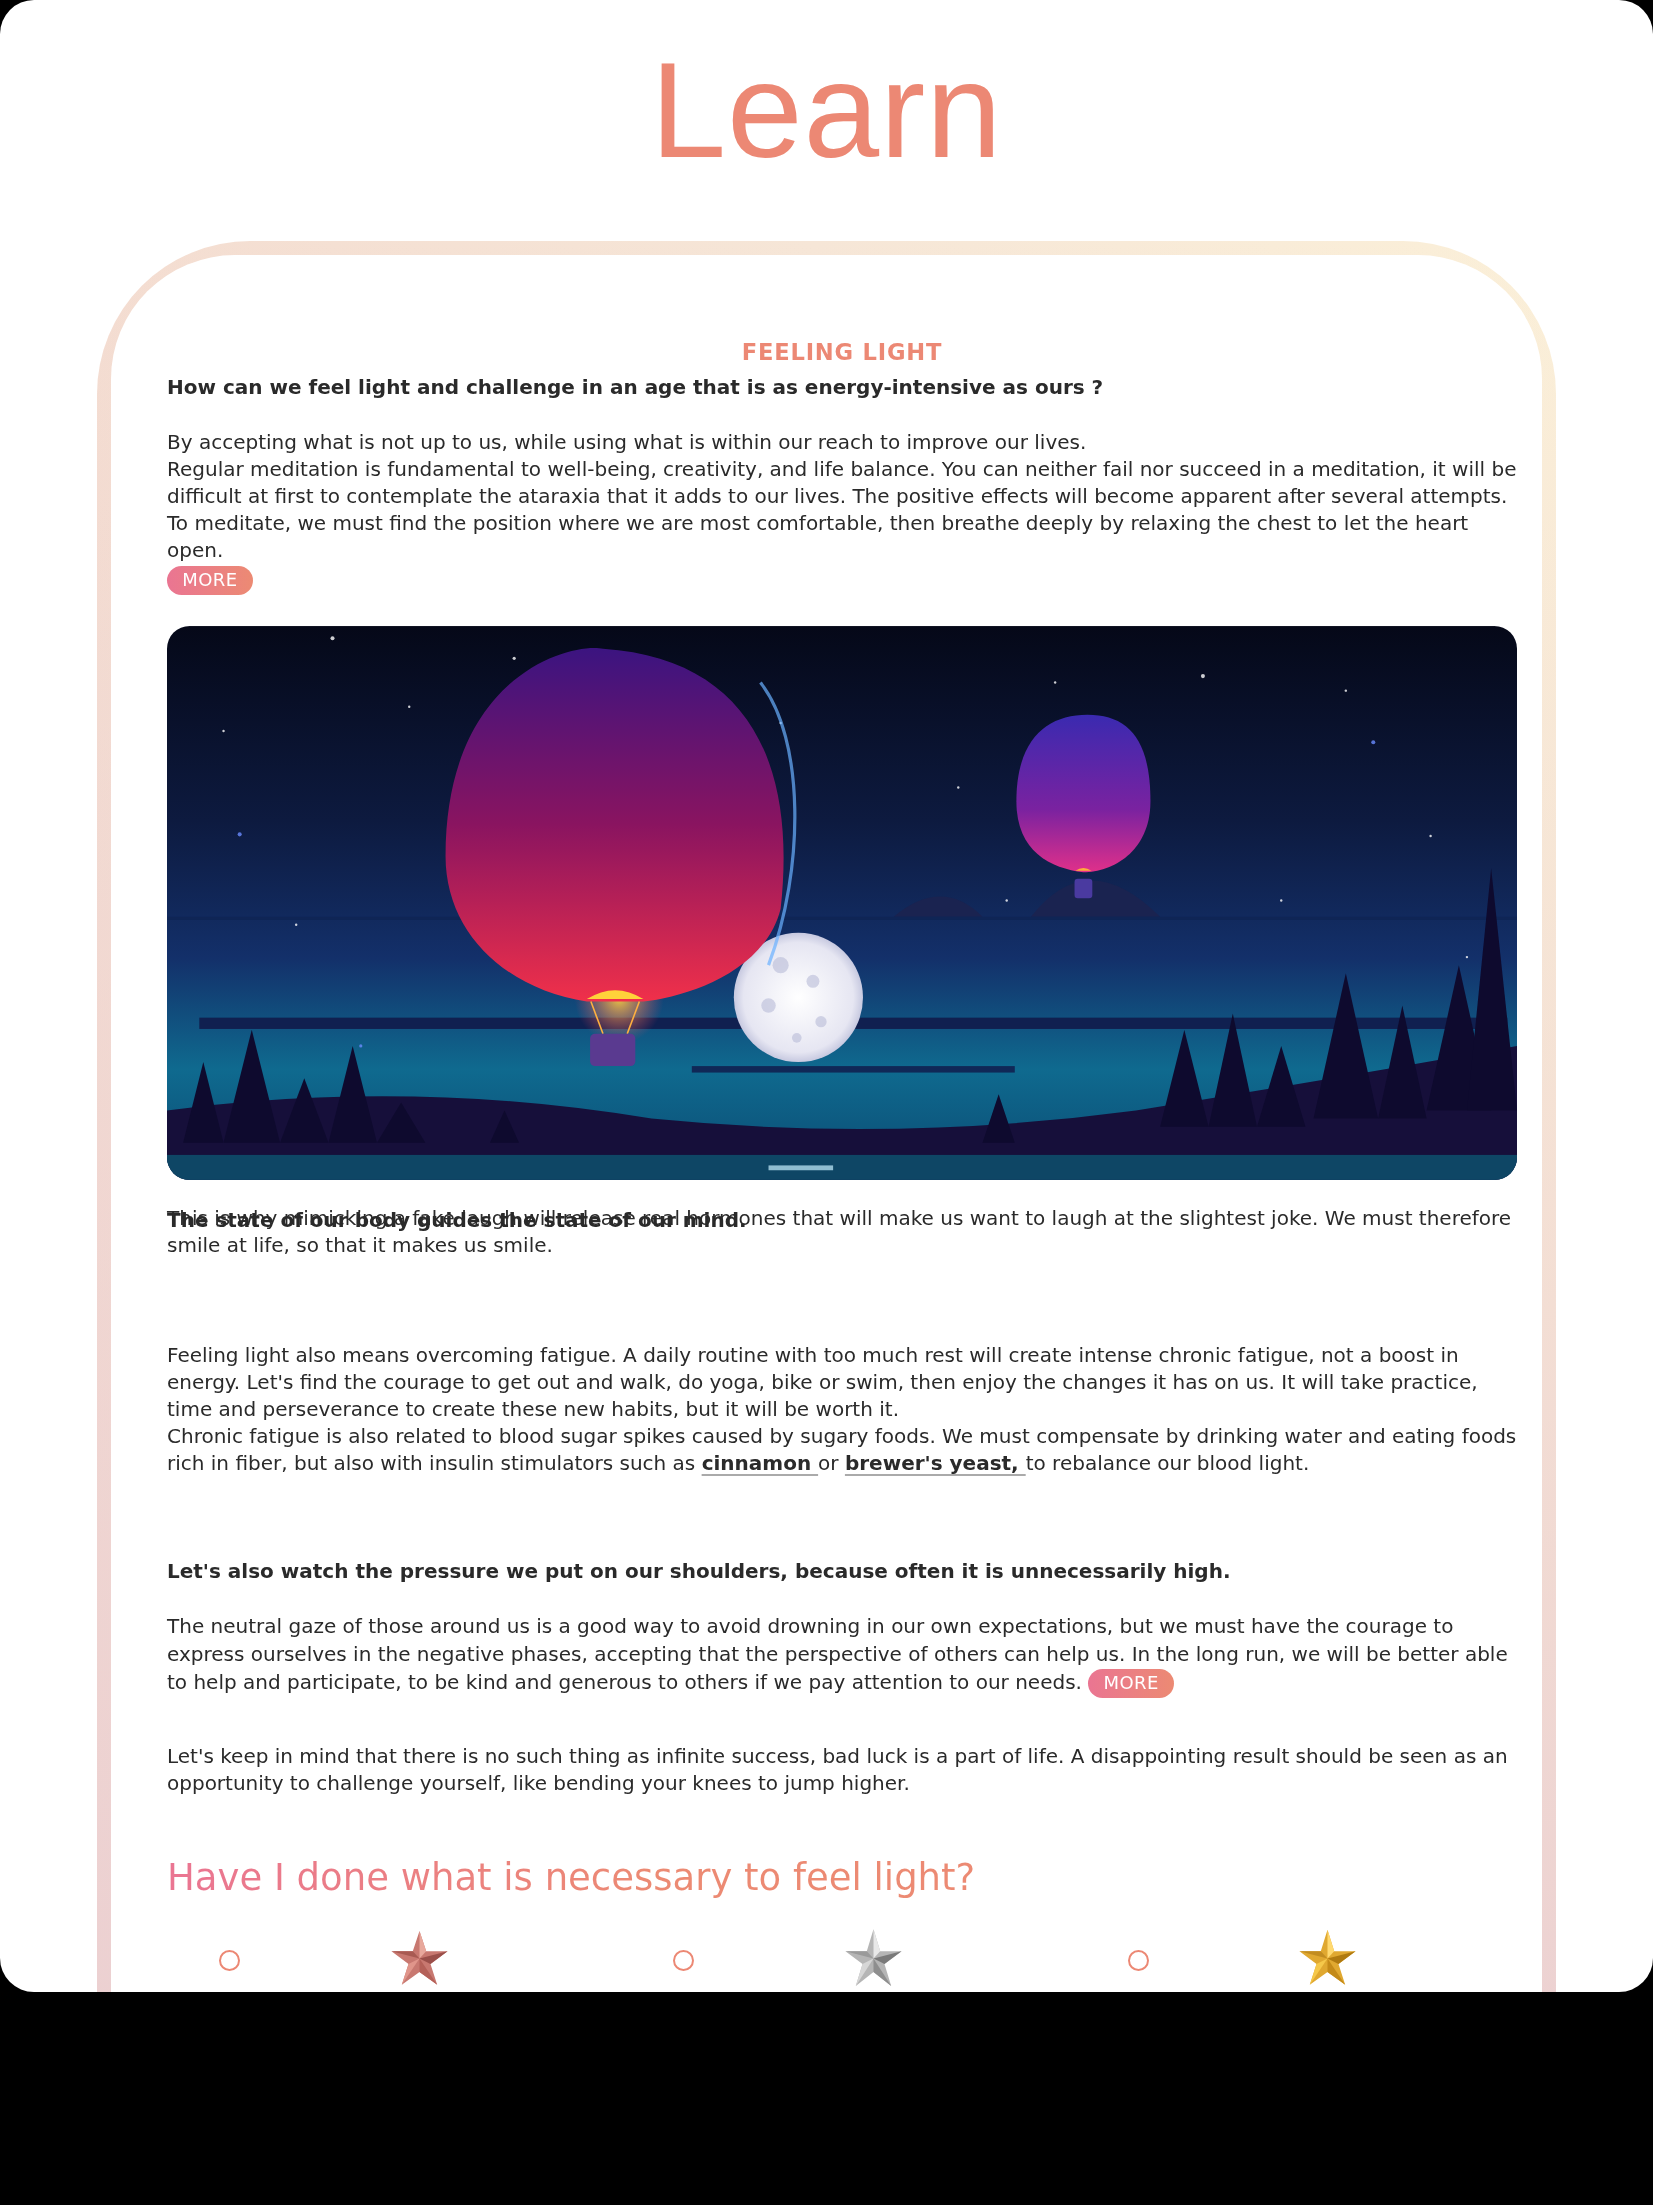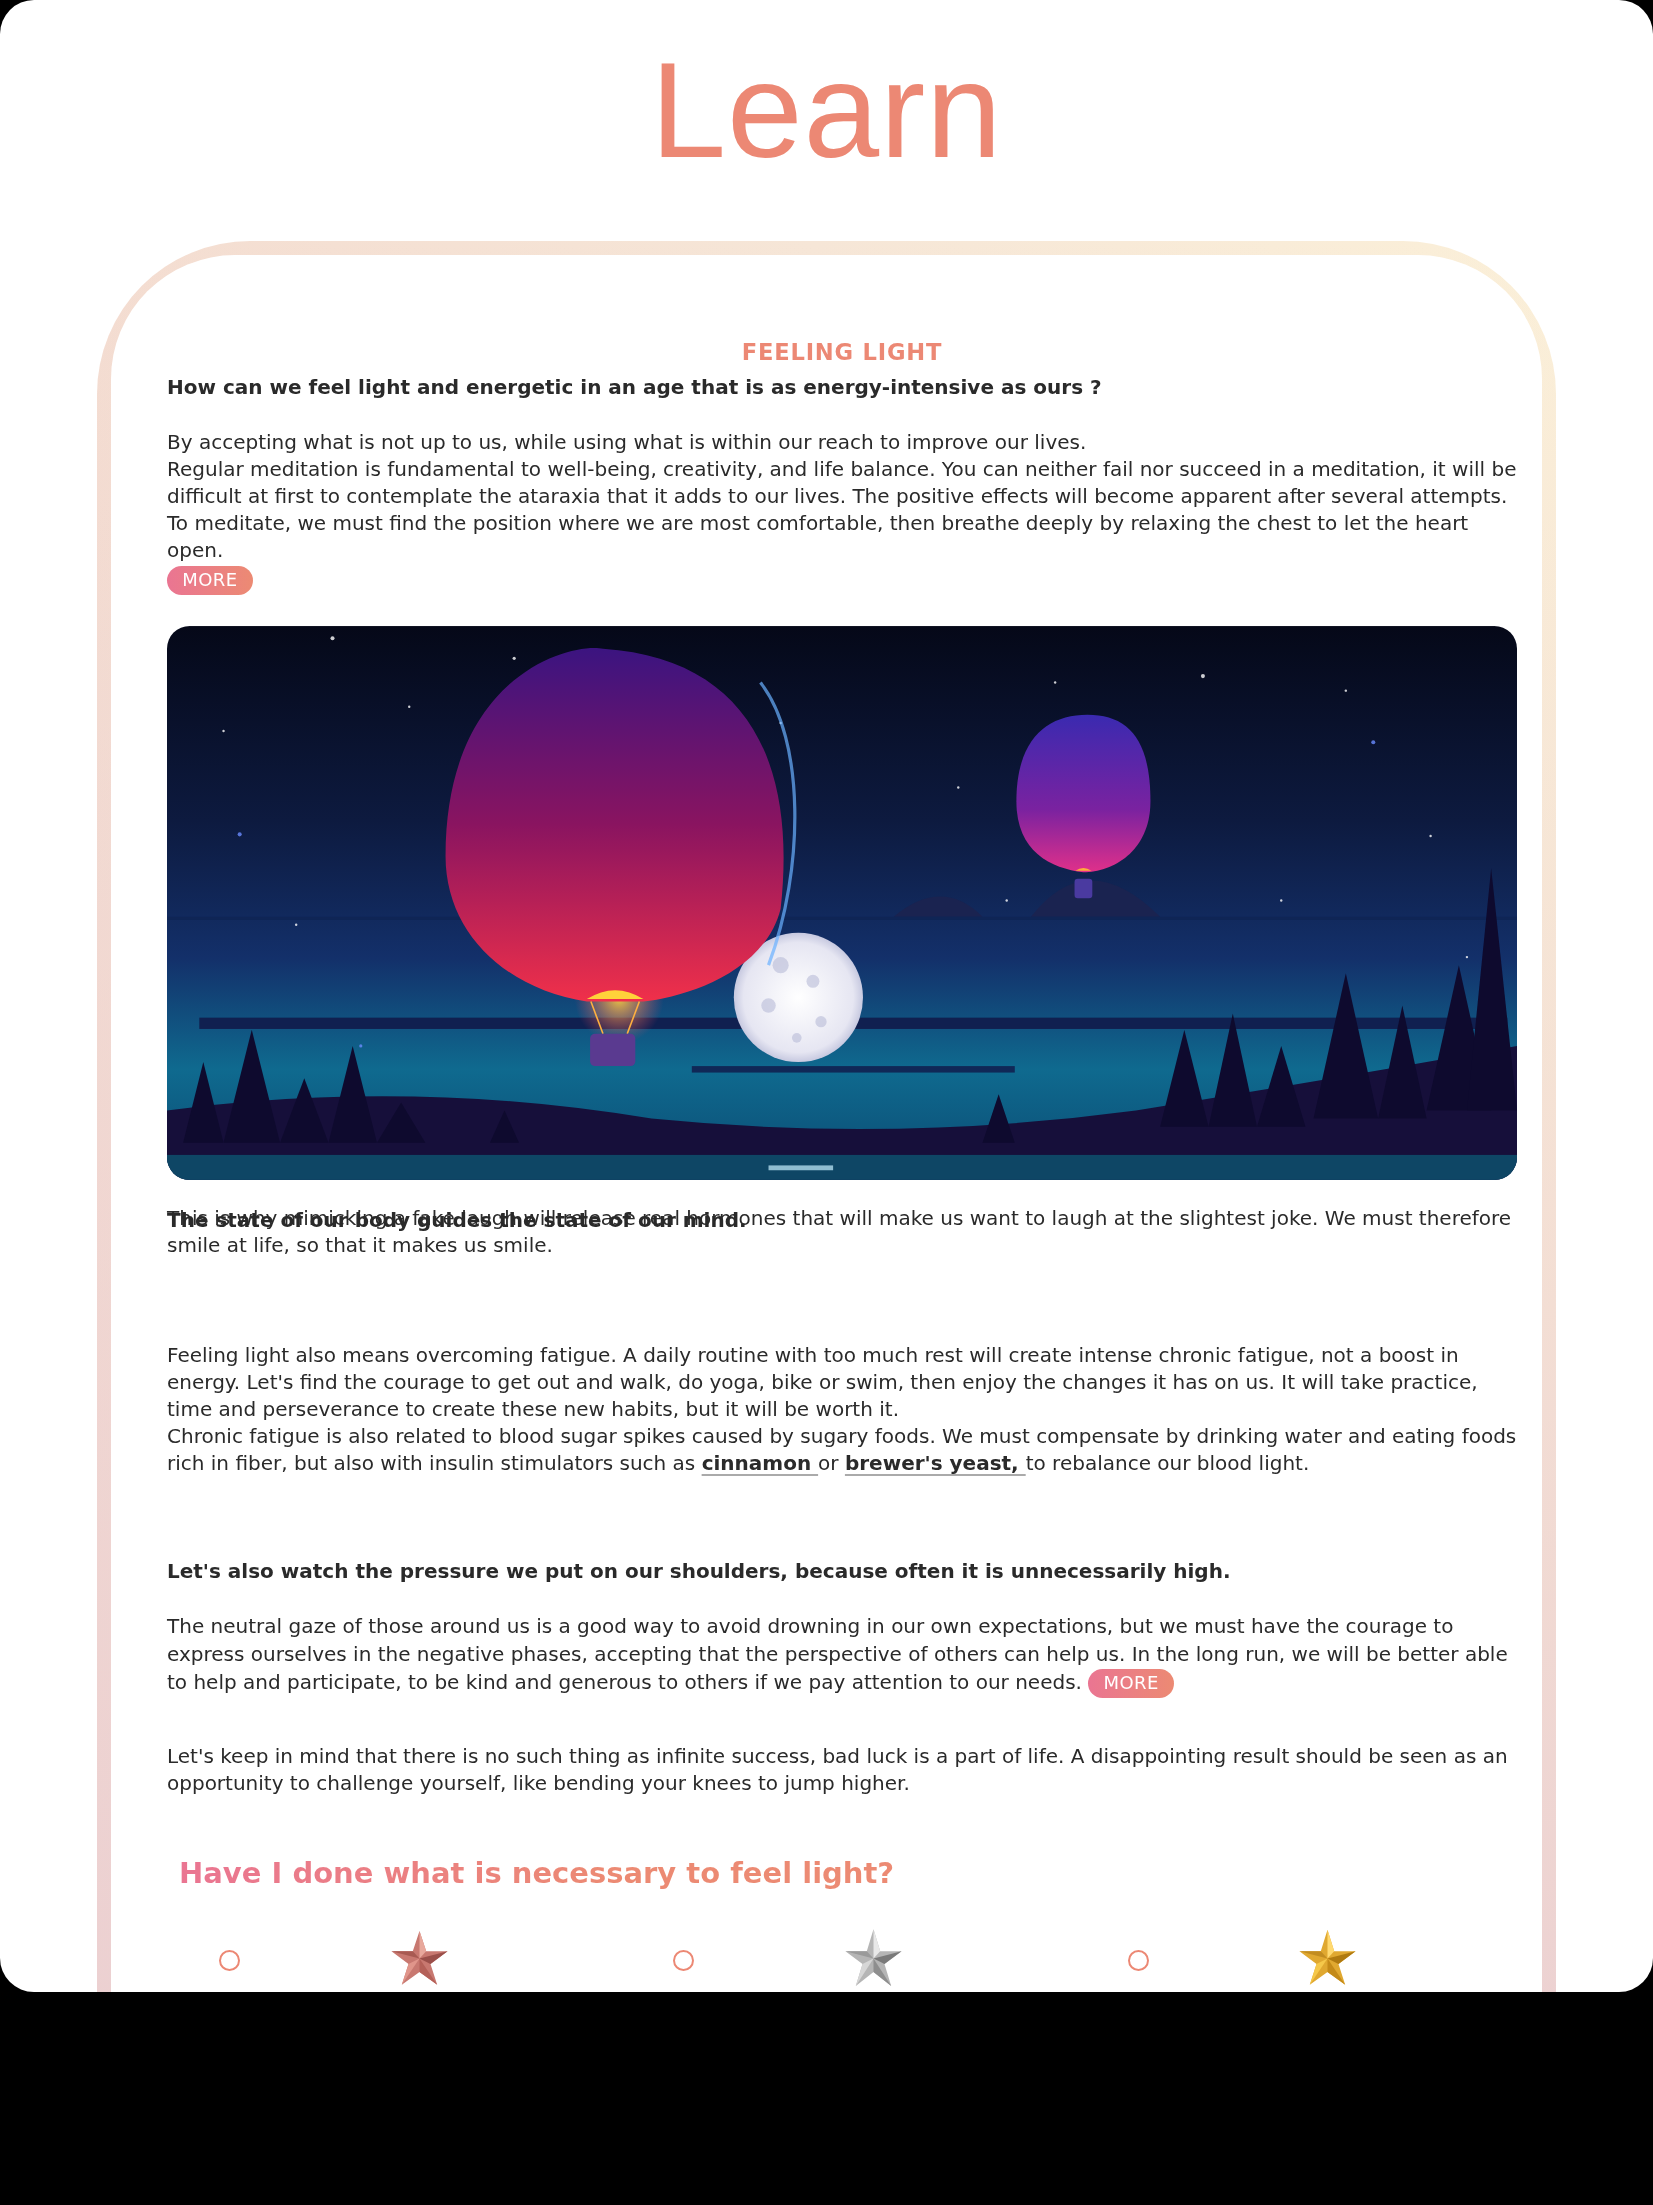--- a/index.html
+++ b/index.html
@@ -42,21 +42,21 @@
     color: #fff; font-size: 18px; font-weight: normal; border-radius: 16px;
     padding: 3.2px 15.3px; line-height: 22.6px; letter-spacing: 0.4px; vertical-align: middle;
     cursor: pointer;
   }
   .link { font-weight: bold; text-decoration: underline; text-decoration-color: #aaa; text-underline-offset: 4px; }
   .hero {
     position: absolute; left: 0; top: 371px; width: 1350px; height: 554px;
     border-radius: 22.6px; overflow: hidden;
   }
   .question {
-    position: absolute; left: 12px; top: 1601px; font-weight: bold; font-size: 29px;
+    position: absolute; left: 0; top: 1601px; font-weight: normal; font-size: 37px;
     background: linear-gradient(90deg, #ea7592, #ec8a73 60%);
     -webkit-background-clip: text; background-clip: text; color: transparent;
   }
   .rating-row { position: absolute; top: 1673px; left: 0; width: 1350px; height: 65px; }
   .radio {
     position: absolute; width: 21px; height: 21px; border-radius: 50%;
     border: 2.4px solid #ec8874; box-sizing: border-box; top: 22px; cursor: pointer;
   }
   .star { position: absolute; top: 0; width: 61px; height: 61px; }
   .nav { position: absolute; top: 1748px; left: 0; width: 1350px; height: 40px; }
@@ -67,21 +67,21 @@
 
 <div class="screen">
   <h1 class="page-title" style="margin:0">Learn</h1>
 
   <div class="frame">
     <div class="card">
       <div class="content">
 
         <div class="section-title">FEELING LIGHT</div>
 
-        <div class="abs text bold" style="top:119px">How can we feel light and energetic in an age that is as energy-intensive as ours ?</div>
+        <div class="abs text bold" style="top:119px">How can we feel light and challenge in an age that is as energy-intensive as ours ?</div>
 
         <div class="abs text" style="top:174px">
           <div>By accepting what is not up to us, while using what is within our reach to improve our lives.</div>
           <div>Regular meditation is fundamental to well-being, creativity, and life balance. You can neither fail nor succeed in a meditation, it will be difficult at first to contemplate the ataraxia that it adds to our lives. The positive effects will become apparent after several attempts. To meditate, we must find the position where we are most comfortable, then breathe deeply by relaxing the chest to let the heart open.</div>
           <div style="margin-top:1.6px"><span class="more-btn">MORE</span></div>
         </div>
 
         <div class="hero">
           <svg width="1350" height="554" viewBox="0 0 1672 686" xmlns="http://www.w3.org/2000/svg">
             <defs>

